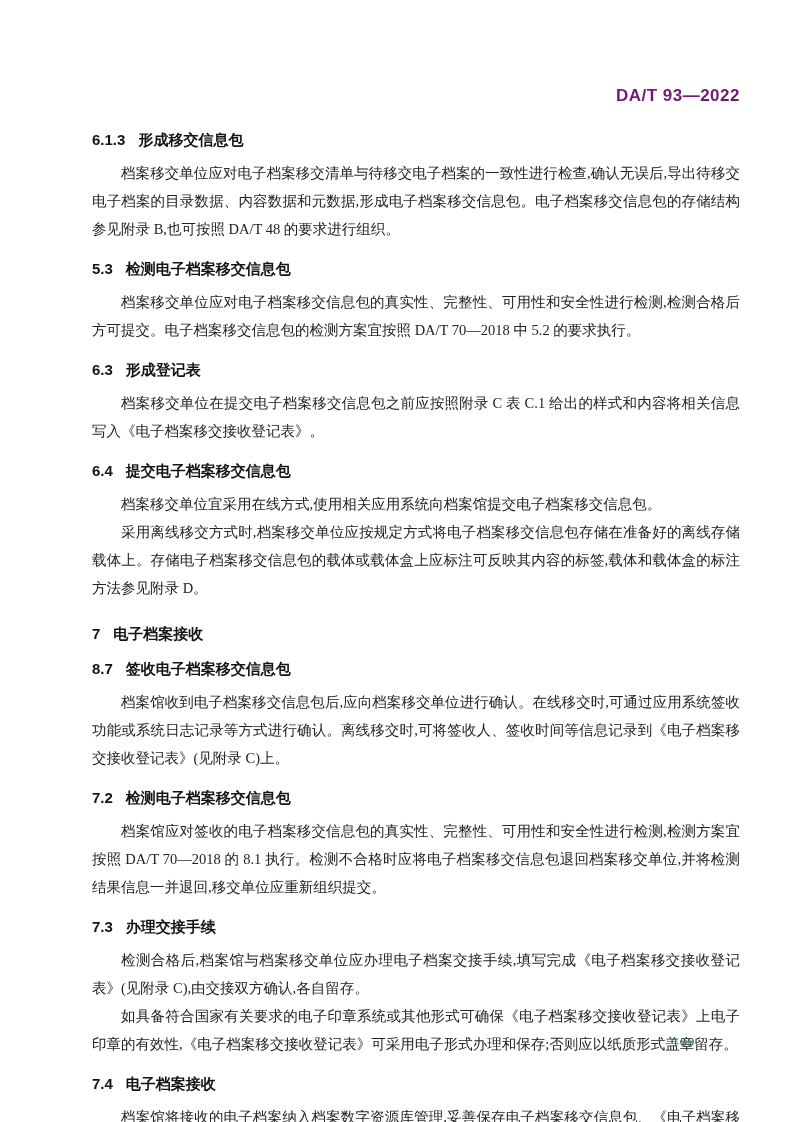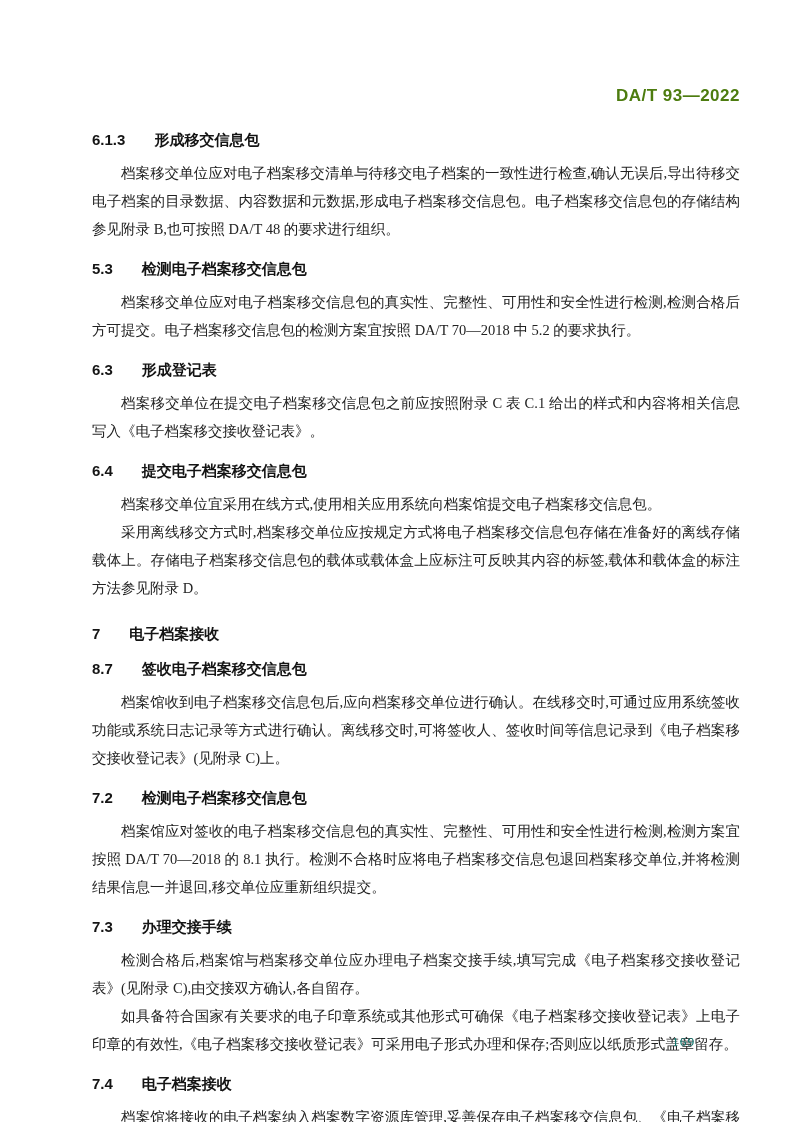--- a/index.html
+++ b/index.html
@@ -16,32 +16,32 @@
     position: absolute;
     top: 86px;
     right: 54px;
     text-align: right;
   }
   .std-code {
     font-family: "Liberation Sans", "DejaVu Sans", sans-serif;
     font-weight: 700;
     font-size: 17px;
     letter-spacing: 0.5px;
-    color: #4d7c0f;
+    color: #701a75;
   }
   .content {
     position: absolute;
     top: 130px;
     left: 92px;
     width: 648px;
   }
   .hd {
     display: flex;
     align-items: baseline;
-    gap: 29px;
+    gap: 13px;
     margin: 16px 0 10px 0;
     font-family: "Liberation Sans", "DejaVu Sans", sans-serif;
     font-weight: 700;
     font-size: 15px;
     line-height: 19px;
     color: #141414;
   }
   .hd:first-child { margin-top: 0; }
   .hd.chapter { margin-top: 22px; }
   .hd-num { white-space: nowrap; }

